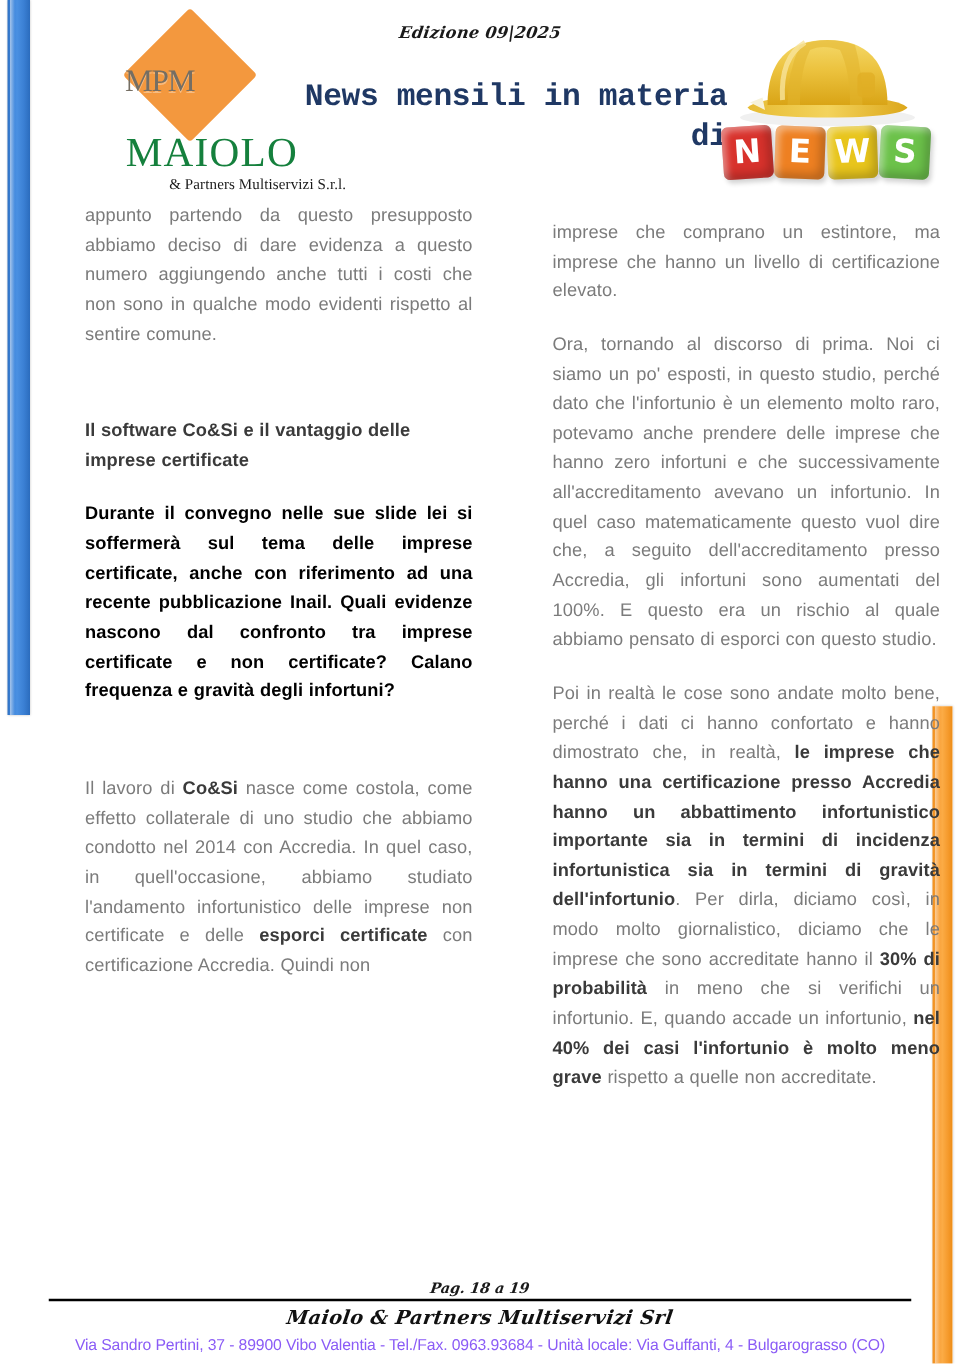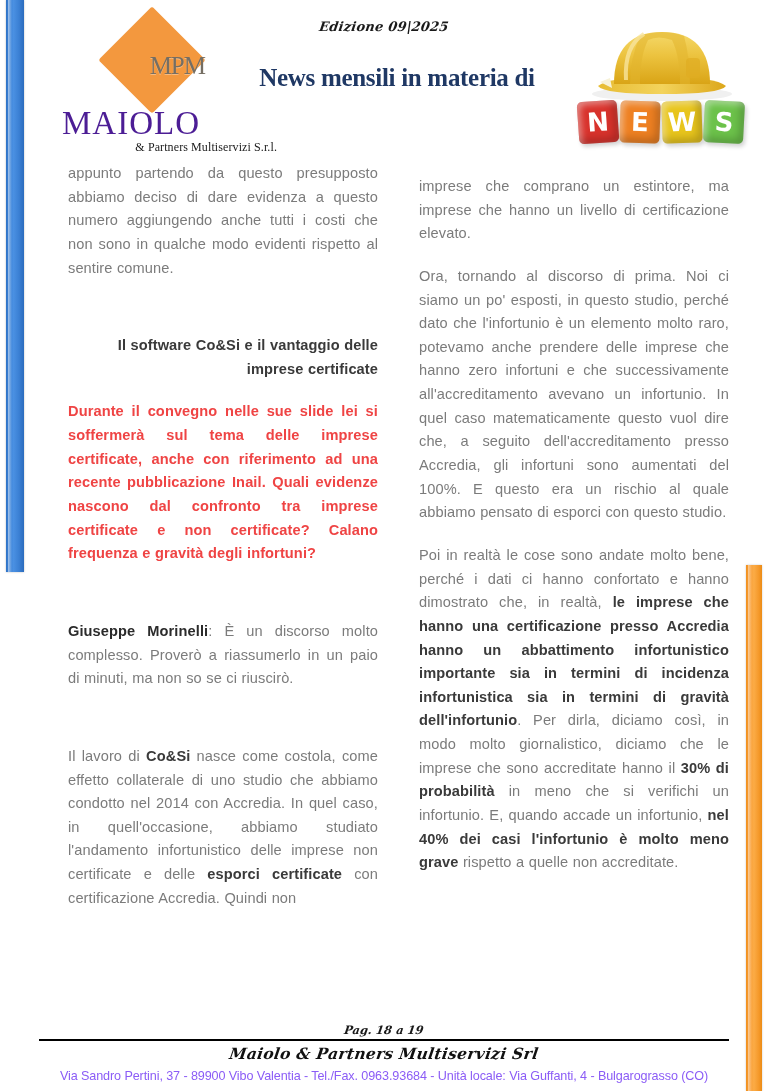--- a/index.html
+++ b/index.html
@@ -93,36 +93,37 @@
     height: 76px;
     background: #f3983e;
     transform: rotate(45deg);
     border-radius: 3px;
   }
   .logo-mpm {
     position: absolute;
     left: 38px;
     top: 30px;
     width: 105px;
-    text-align: right;
+    text-align: left;
     font-family: "Liberation Serif", serif;
     font-size: 25px;
     font-weight: normal;
     color: #756e63;
     letter-spacing: -1px;
     text-shadow: 0 1px 0 rgba(255,255,255,0.35);
   }
   .logo-maiolo {
     position: absolute;
     left: 0;
     top: 85px;
     width: 215px;
+    text-align: center;
     font-family: "Liberation Serif", serif;
     font-size: 33px;
-    color: #4c1d95;
+    color: #15803d;
     letter-spacing: 1px;
     line-height: 1;
   }
   .logo-sub {
     position: absolute;
     left: 0;
     top: 118px;
     width: 215px;
     text-align: right;
     font-family: "Liberation Serif", serif;
@@ -130,22 +131,22 @@
     color: #1a1a1a;
     letter-spacing: 0.1px;
   }
 
   
   .masthead {
     position: absolute;
     left: 212px;
     top: 62px;
     width: 370px;
-    text-align: center;
-    font-family: Liberation Serif, serif;
+    text-align: right;
+    font-family: Liberation Mono, monospace;
     font-weight: bold;
     font-size: 25px;
     line-height: 1.28;
     color: #1f3864;
     letter-spacing: -0.3px;
   }
 
   
   .news-art {
     position: absolute;
@@ -183,21 +184,21 @@
   .nblock:nth-child(4){ background:#6cc24a; transform: rotate(3deg); }
 
   
   .content {
     position: absolute;
     left: 0;
     top: 162px;
     width: 768px;
     height: 838px;
     display: flex;
-    gap: 41px;
+    gap: 64px;
     padding: 0 40px 0 68px;
   }
   .col {
     width: 310px;
     flex: 0 0 310px;
   }
   .col-right { flex: 0 0 310px; width: 310px; margin-top: 13px; }
 
   p.para {
     font-family: "Liberation Sans", sans-serif;
@@ -211,24 +212,24 @@
   }
   p.para.gap-xl { margin-bottom: 54px; }
 
   p.para b, p.para strong {
     color: #3a3a3a;
     font-weight: bold;
   }
   p.heading {
     color: #3a3a3a;
     font-weight: bold;
-    text-align: right;
+    text-align: left;
   }
   p.question {
-    color: #ef4444;
+    color: #000000;
     font-weight: bold;
   }
   p.speaker b { color: #2b2b2b; }
 
   
   .footer {
     position: absolute;
     left: 0;
     bottom: 8px;
     width: 768px;
@@ -323,21 +324,20 @@
   <div class="content">
 
     <div class="col col-left">
 
       <p class="para gap-xl">appunto partendo da questo presupposto abbiamo deciso di dare evidenza a questo numero aggiungendo anche tutti i costi che non sono in qualche modo evidenti rispetto al sentire comune.</p>
 
       <p class="para heading">Il software Co&amp;Si e il vantaggio delle imprese certificate</p>
 
       <p class="para question gap-xl">Durante il convegno nelle sue slide lei si soffermerà sul tema delle imprese certificate, anche con riferimento ad una recente pubblicazione Inail. Quali evidenze nascono dal confronto tra imprese certificate e non certificate? Calano frequenza e gravità degli infortuni?</p>
 
-      <p class="para speaker gap-xl"><b>Giuseppe Morinelli</b><span>: È un discorso molto complesso. Proverò a riassumerlo in un paio di minuti, ma non so se ci riuscirò.</span></p>
 
       <p class="para"><span>Il lavoro di </span><b>Co&amp;Si</b><span> nasce come costola, come effetto collaterale di uno studio che abbiamo condotto nel 2014 con Accredia. In quel caso, in quell'occasione, abbiamo studiato l'andamento infortunistico delle imprese non certificate e delle </span><b>esporci certificate</b><span> con certificazione Accredia. Quindi non</span></p>
     </div>
 
     <div class="col col-right">
 
       <p class="para">imprese che comprano un estintore, ma imprese che hanno un livello di certificazione elevato.</p>
 
       <p class="para">Ora, tornando al discorso di prima. Noi ci siamo un po' esposti, in questo studio, perché dato che l'infortunio è un elemento molto raro, potevamo anche prendere delle imprese che hanno zero infortuni e che successivamente all'accreditamento avevano un infortunio. In quel caso matematicamente questo vuol dire che, a seguito dell'accreditamento presso Accredia, gli infortuni sono aumentati del 100%. E questo era un rischio al quale abbiamo pensato di esporci con questo studio.</p>
 

